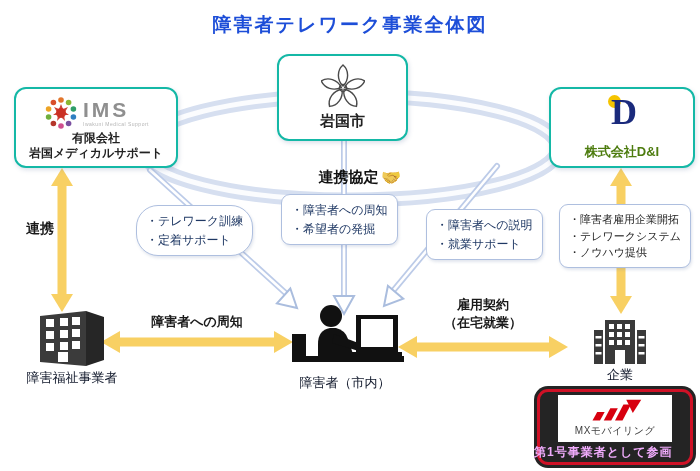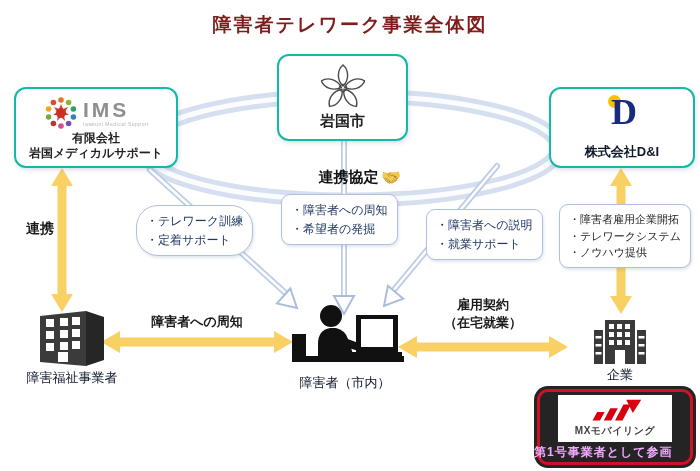--- a/index.html
+++ b/index.html
@@ -3,37 +3,37 @@
 <meta charset="utf-8">
 <style>
   html,body{margin:0;padding:0;background:#fff;}
   .stage{
     position:relative;width:700px;height:471px;background:#ffffff;overflow:hidden;
     font-family:"Liberation Sans","DejaVu Sans",sans-serif;color:#111;
   }
   .abs{position:absolute;}
   .page-title{
     left:0;top:12px;width:700px;text-align:center;
-    font-size:19px;font-weight:600;letter-spacing:2px;color:#7f1d1d;
+    font-size:19px;font-weight:600;letter-spacing:2px;color:#1d4ed8;
   }
   
   .node-box{
     background:#fff;border:2px solid #14b8a6;border-radius:12px;
     box-shadow:1px 2px 4px rgba(110,130,170,.25);
     display:flex;flex-direction:column;align-items:center;justify-content:center;
   }
   .city-name{font-size:15px;font-weight:bold;color:#222;margin-top:2px;}
   .ims-row{display:flex;align-items:center;gap:4px;}
   .ims-word{font-size:21px;font-weight:bold;color:#8f8f8f;letter-spacing:3px;line-height:1;}
   .ims-caption{font-size:5px;color:#b5b5b5;letter-spacing:.5px;margin-top:1px;}
   .ims-line{font-size:12px;font-weight:bold;color:#222;line-height:1.25;text-align:center;}
   .di-logo{position:relative;width:40px;height:40px;}
   .di-letter{position:absolute;left:9px;top:-4px;font-size:36px;font-weight:bold;color:#1a2a7c;font-family:"Liberation Serif","DejaVu Serif",serif;}
   .di-dot{position:absolute;left:6px;top:0;width:13px;height:13px;border-radius:50%;background:#f5c400;}
-  .di-name{font-size:13px;font-weight:bold;color:#0f172a;margin-top:8px;}
+  .di-name{font-size:13px;font-weight:bold;color:#4d7c0f;margin-top:8px;}
   
   .task-box{
     background:#fff;border:1.5px solid #aebfdf;border-radius:9px;
     padding:6px 9px;box-shadow:1px 2px 3px rgba(110,130,170,.2);
   }
   .task-line{font-size:12px;color:#1f3864;line-height:1.55;white-space:nowrap;}
   .task-box.neutral .task-line{color:#222;font-size:11px;line-height:1.5;}
   
   .lbl{font-weight:bold;color:#1a1a1a;}
   .center-txt{text-align:center;}
@@ -42,21 +42,21 @@
   .hand{font-size:16px;filter:grayscale(30%);}
   
   .mx-block{
     left:534px;top:386px;width:162px;height:82px;background:#242424;border-radius:14px;
   }
   .mx-border{position:absolute;left:3px;top:3px;right:3px;bottom:3px;border:3px solid #cf1126;border-radius:11px;}
   .mx-panel{
     position:absolute;left:24px;top:9px;width:114px;height:47px;background:#fff;
     display:flex;flex-direction:column;align-items:center;justify-content:center;gap:1px;
   }
-  .mx-brand{font-size:10px;font-weight:bold;color:#3f3f3f;letter-spacing:.5px;white-space:nowrap;}
+  .mx-brand{font-size:10px;font-weight:normal;color:#3f3f3f;letter-spacing:.5px;white-space:nowrap;}
   .mx-caption{
     position:absolute;left:0;right:0;top:58px;text-align:left;
     font-size:12px;font-weight:bold;color:#f0abfc;letter-spacing:1px;white-space:nowrap;
   }
 </style>
 </head>
 <body>
 
 <div class="stage">
 

